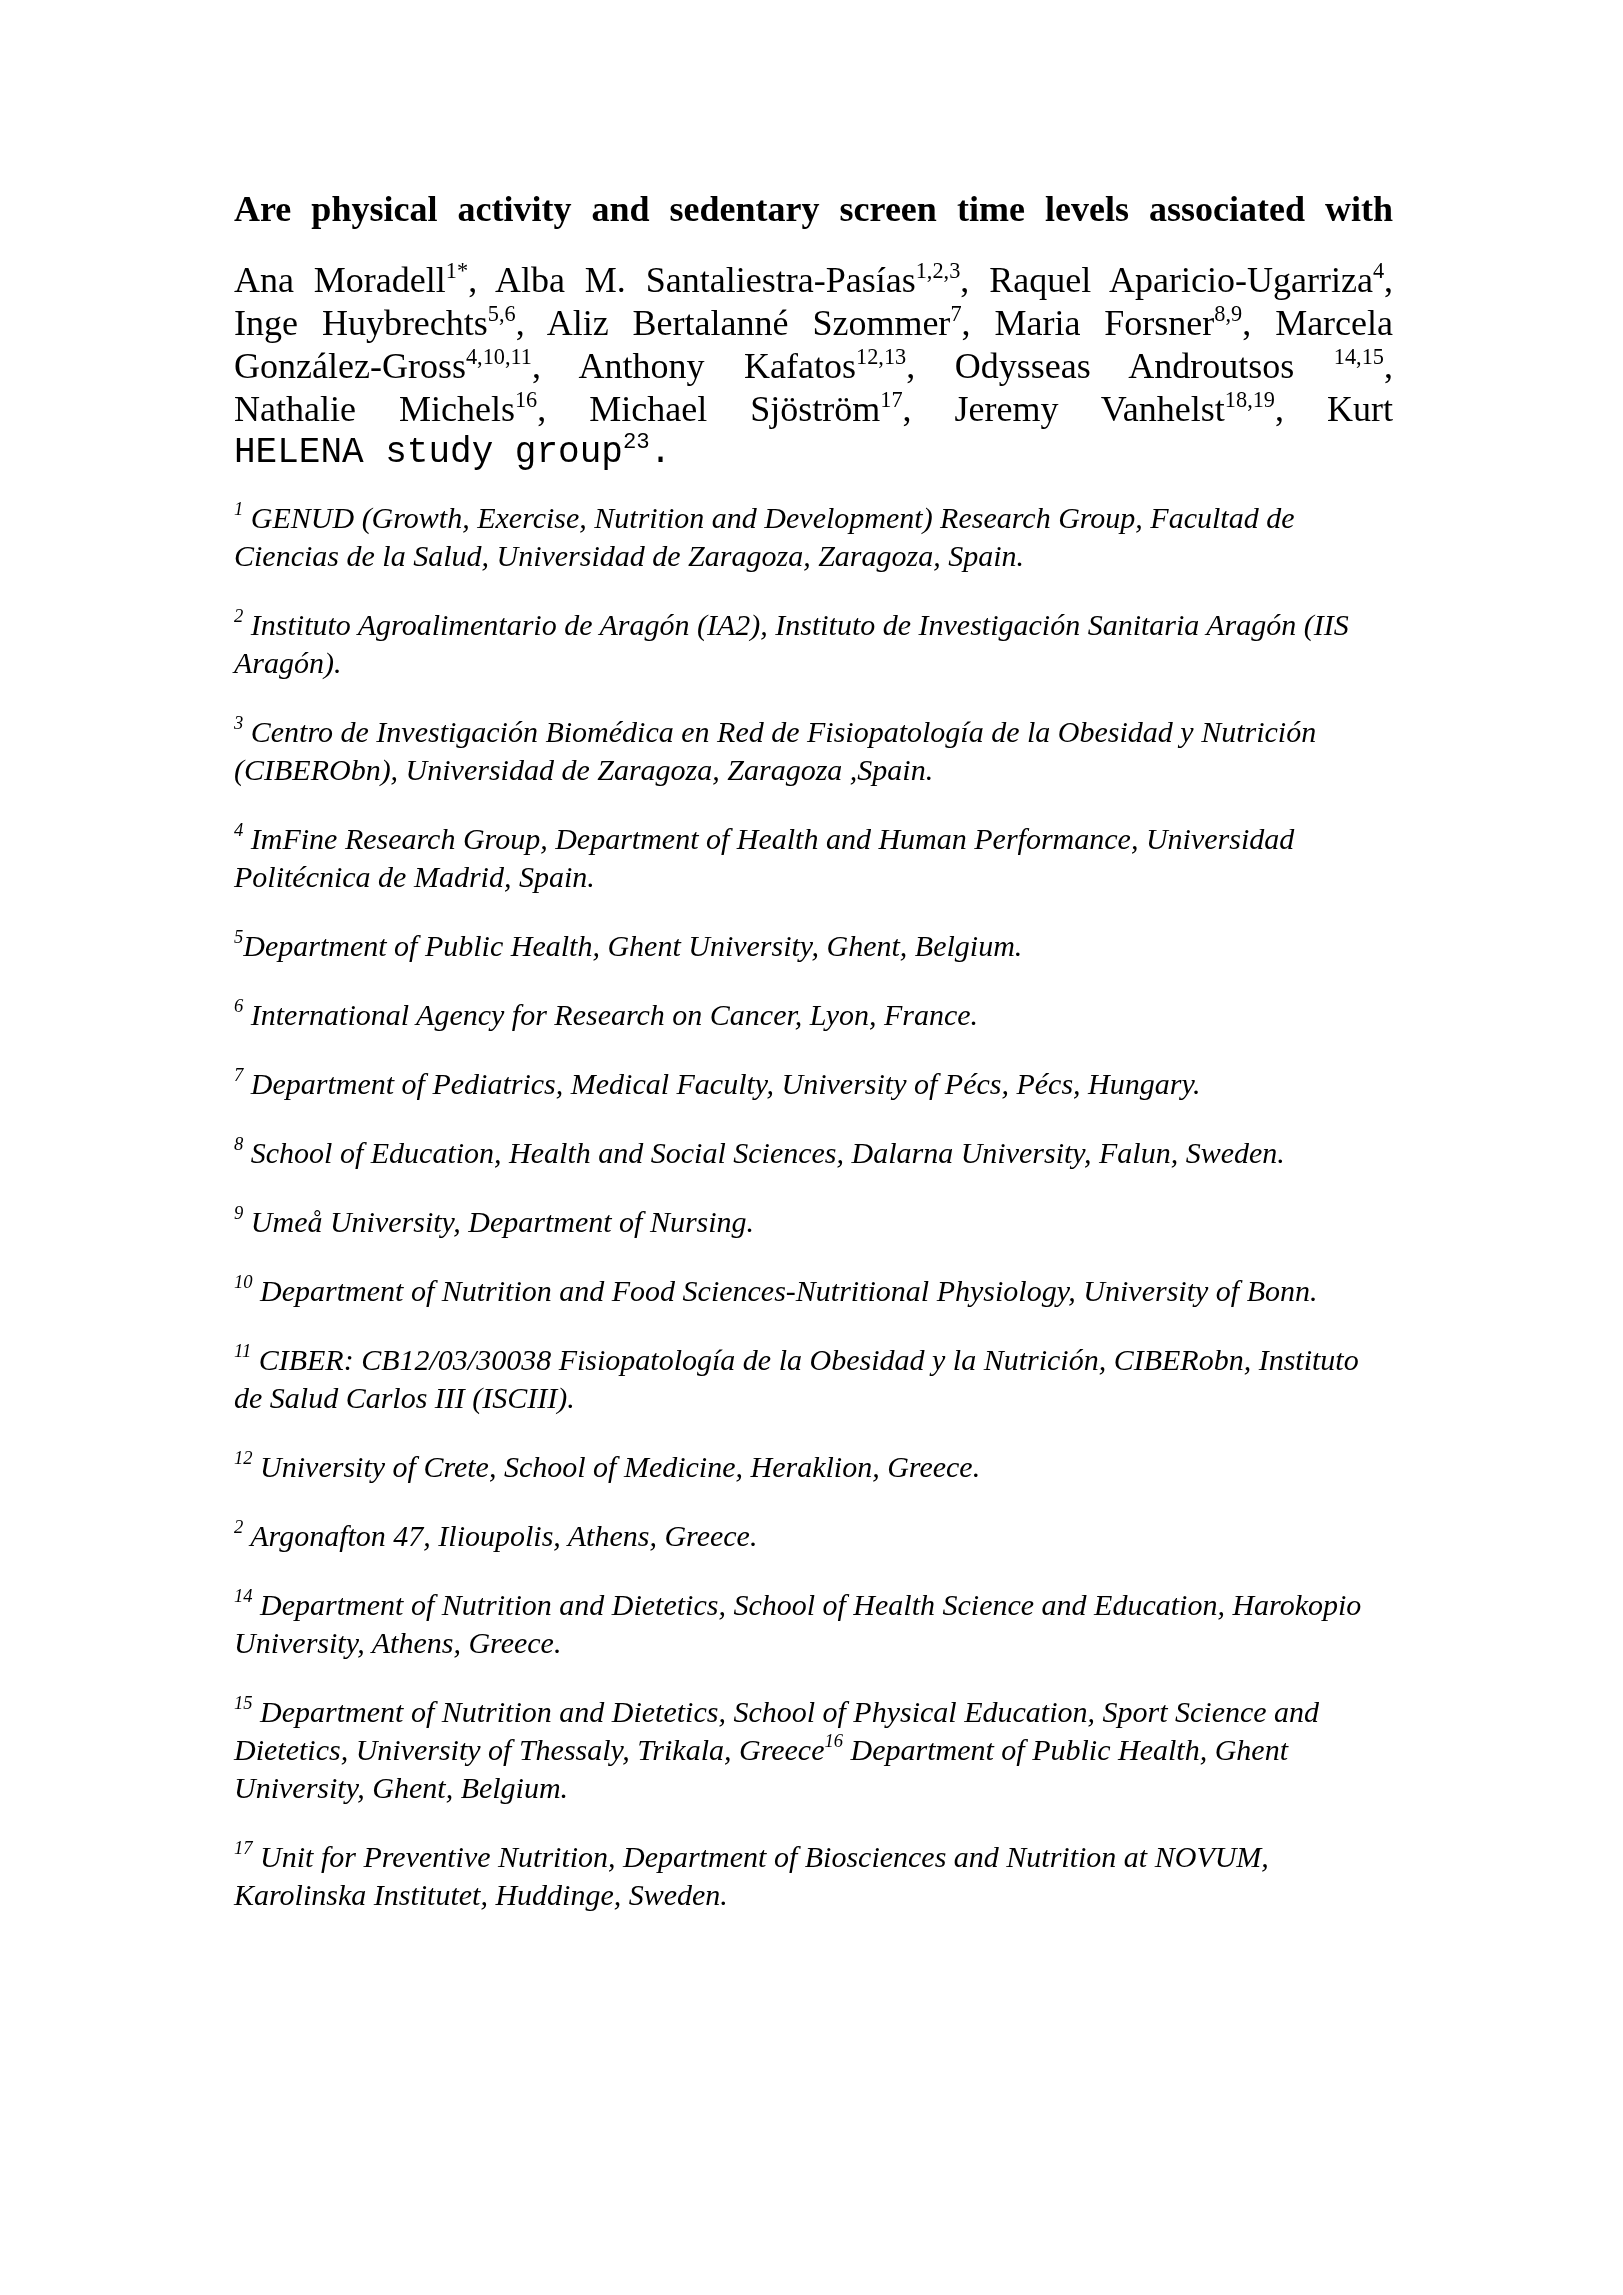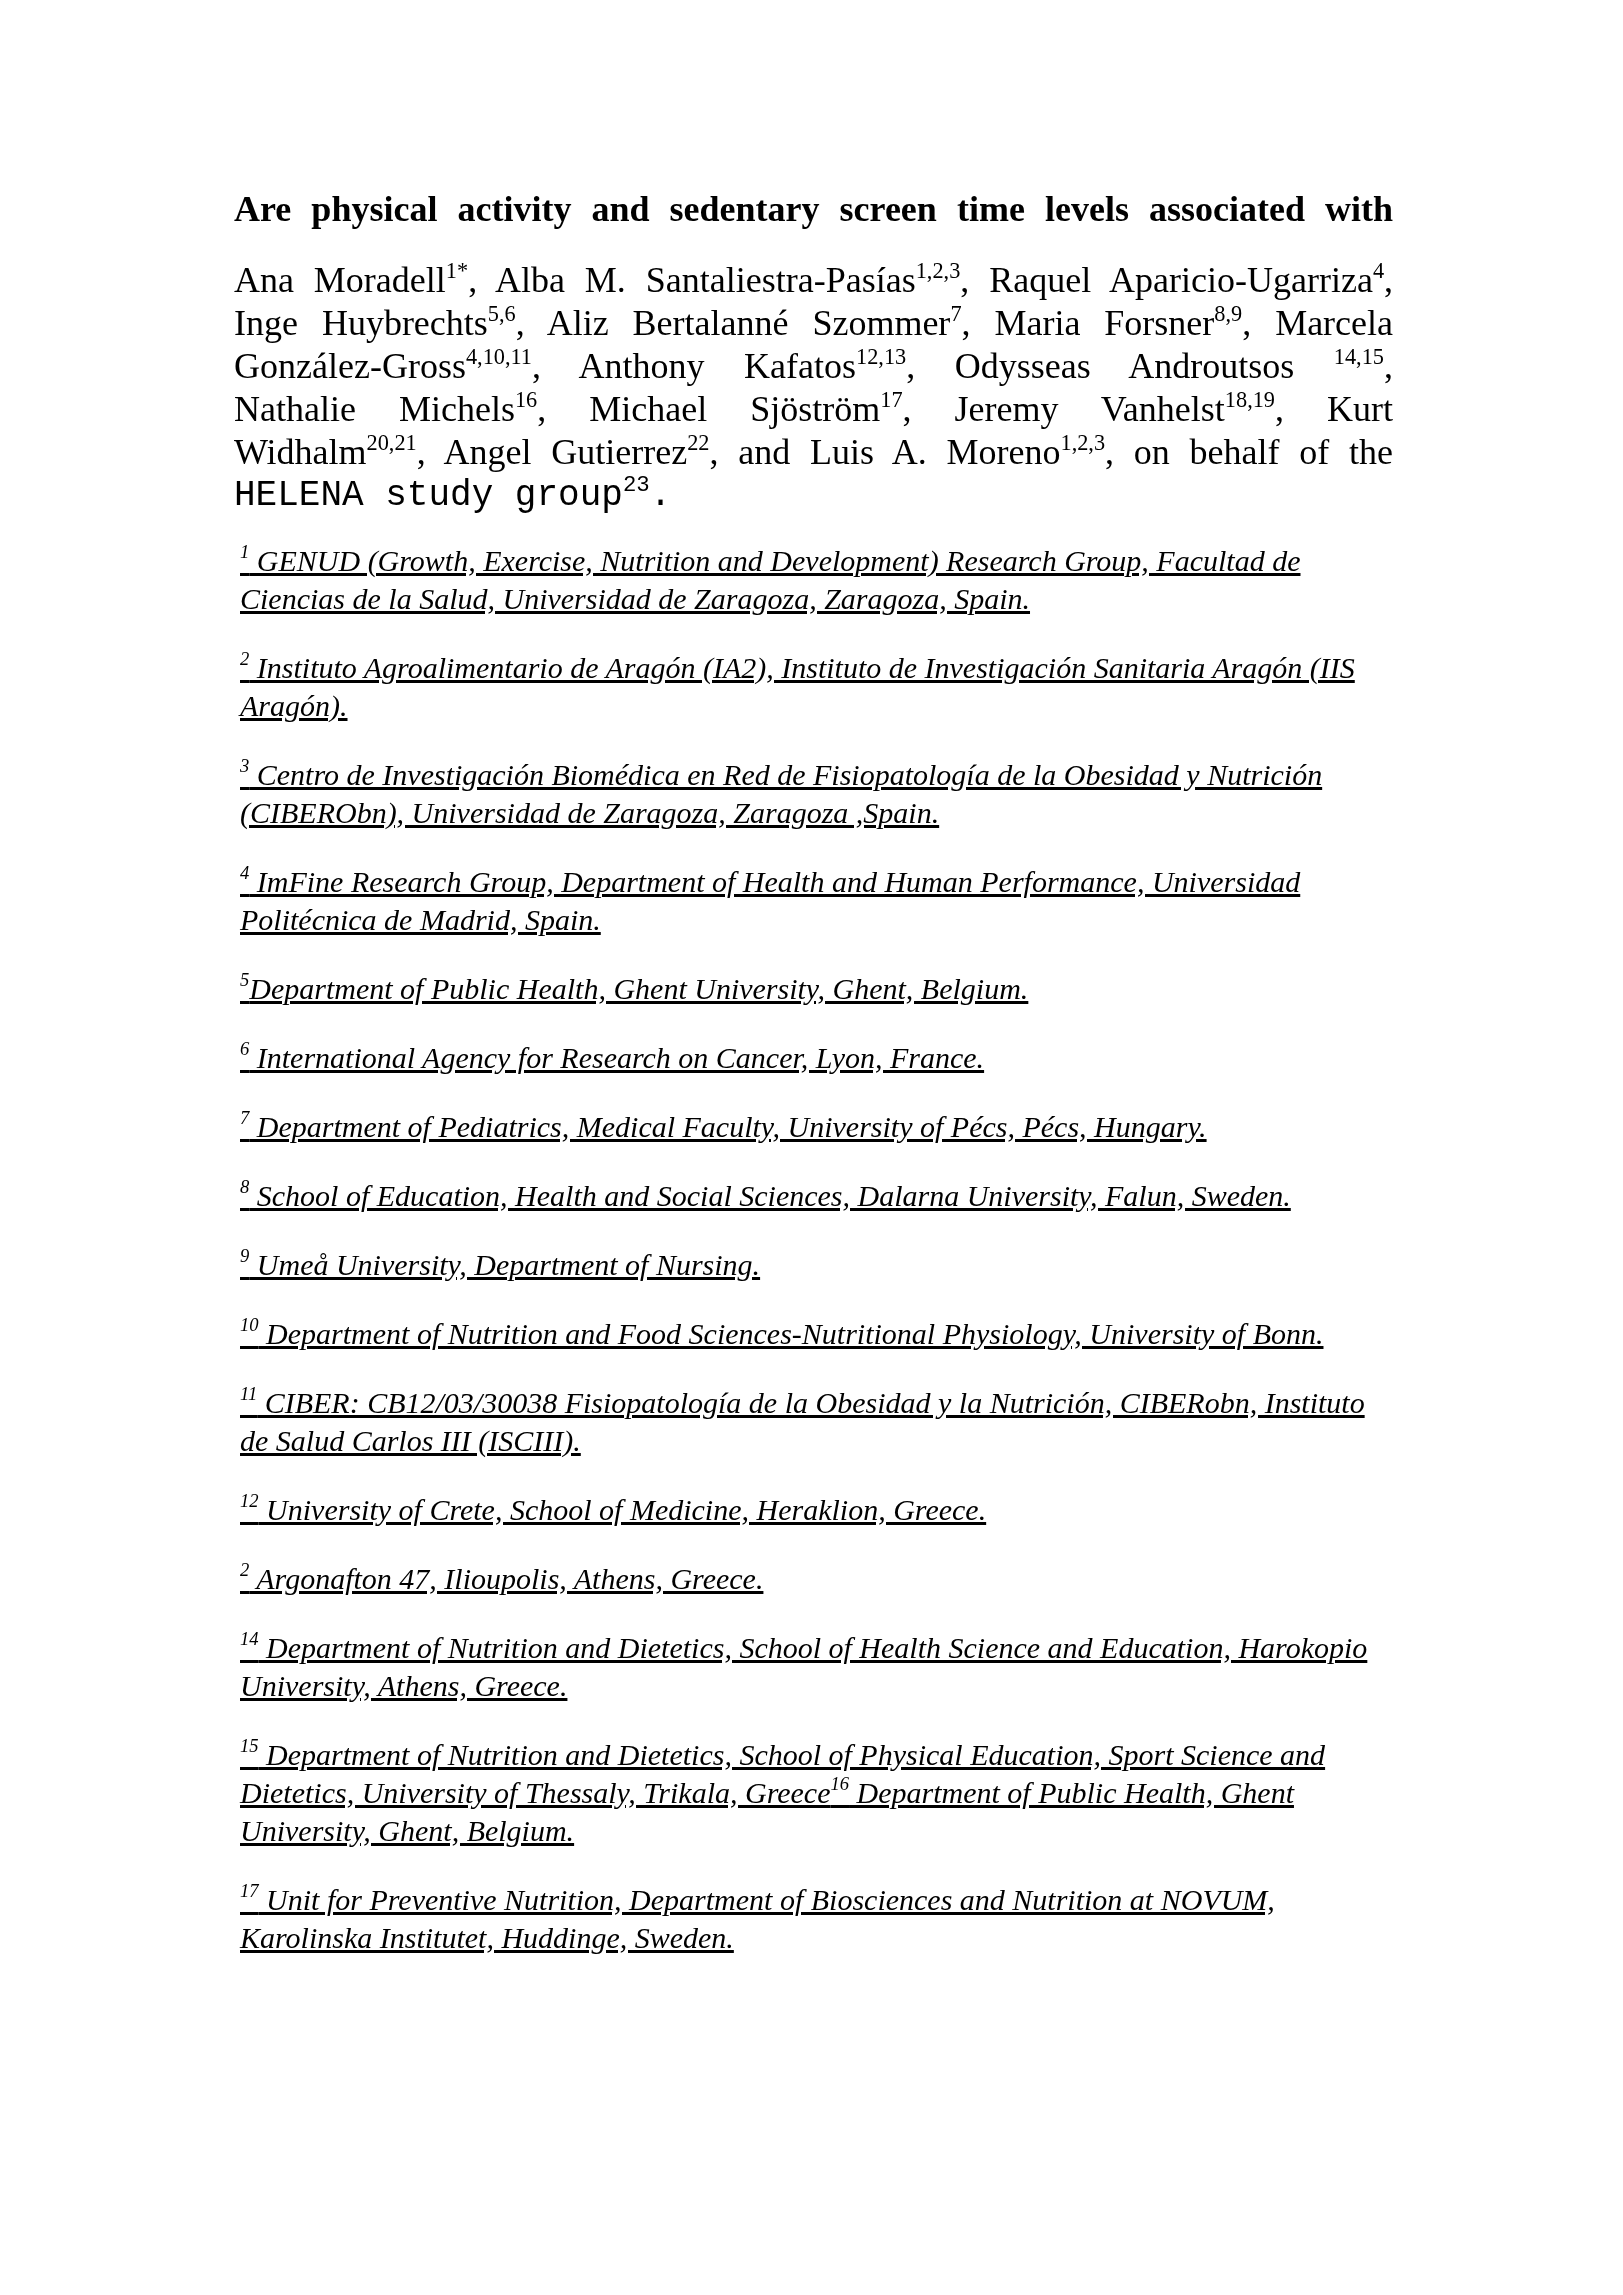--- a/index.html
+++ b/index.html
@@ -59,22 +59,21 @@
       vertical-align: baseline;
       top: -0.6em;
     }
     .affiliations {
       margin-top: 25px;
       font-style: italic;
       font-size: 30px;
       line-height: 38px;
     }
     .aff {
-      margin: 0 0 31px 6px;
-      text-decoration: underline;
+      margin: 0 0 31px 0;
     }
     .aff sup {
       font-size: 62%;
       top: -0.65em;
     }
   </style>
 </head>
 <body>
 
 <div class="page">
@@ -103,25 +102,20 @@
       <span>Odysseas Androutsos </span><sup>14,15</sup><span>,</span>
     </span>
 
     <span class="aline">
       <span>Nathalie Michels</span><sup>16</sup><span>, </span>
       <span>Michael Sjöström</span><sup>17</sup><span>, </span>
       <span>Jeremy Vanhelst</span><sup>18,19</sup><span>, </span>
       <span>Kurt</span>
     </span>
 
-    <span class="aline">
-      <span>Widhalm</span><sup>20,21</sup><span>, </span>
-      <span>Angel Gutierrez</span><sup>22</sup><span>, </span>
-      <span>and Luis A. Moreno</span><sup>1,2,3</sup><span>, on behalf of the</span>
-    </span>
 
     <span class="aline last">
       <span>HELENA study group</span><sup>23</sup><span>.</span>
     </span>
   </div>
 
   <div class="affiliations">
     <p class="aff"><sup>1</sup><span> GENUD (Growth, Exercise, Nutrition and Development) Research Group, Facultad de Ciencias de la Salud, Universidad de Zaragoza, Zaragoza, Spain.</span></p>
     <p class="aff"><sup>2</sup><span> Instituto Agroalimentario de Aragón (IA2), Instituto de Investigación Sanitaria Aragón (IIS Aragón).</span></p>
     <p class="aff"><sup>3</sup><span> Centro de Investigación Biomédica en Red de Fisiopatología de la Obesidad y Nutrición (CIBERObn), Universidad de Zaragoza, Zaragoza ,Spain.</span></p>

